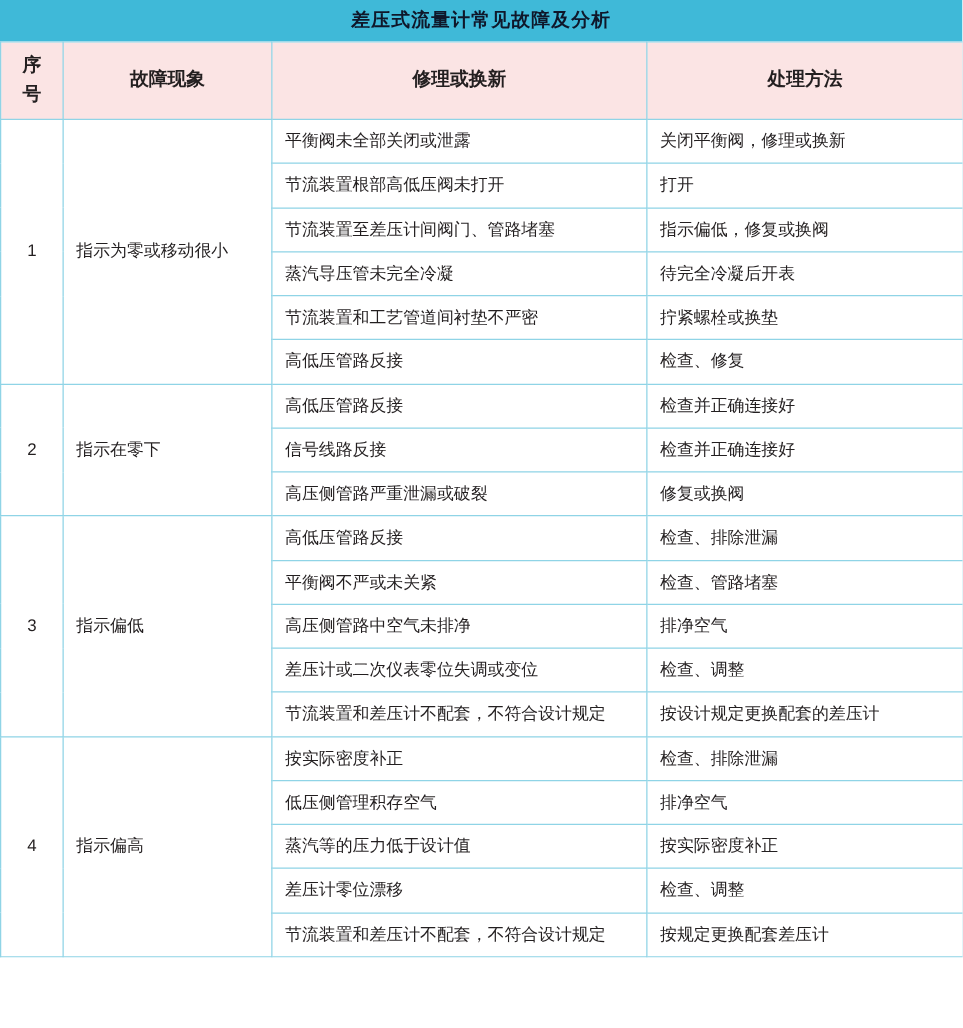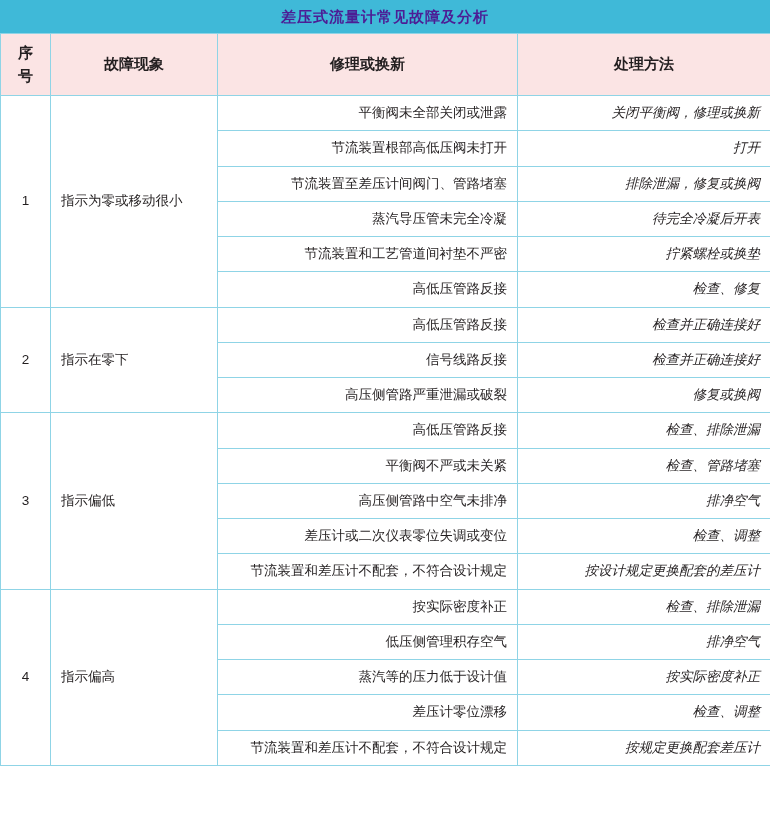--- a/index.html
+++ b/index.html
@@ -11,21 +11,21 @@
     font-family: "Liberation Sans", "DejaVu Sans", sans-serif;
     background: #ffffff;
     color: #231f20;
   }
   .doc {
     width: 770px;
     box-sizing: border-box;
   }
   .title-bar {
     background: #3fb9d8;
-    color: #4c1d95;
+    color: #0f172a;
     text-align: center;
     font-size: 15px;
     font-weight: bold;
     letter-spacing: 1px;
     height: 33px;
     line-height: 33px;
     box-sizing: border-box;
   }
   table.fault-table {
     width: 770px;
@@ -60,25 +60,24 @@
   }
   td.cell-no {
     text-align: center;
     font-size: 14px;
   }
   td.cell-sym {
     text-align: left;
     font-size: 14px;
   }
   td.cell-cause {
-    text-align: right;
+    text-align: left;
   }
   td.cell-fix {
-    text-align: right;
-    font-style: italic;
+    text-align: left;
   }
 </style>
 </head>
 <body>
 
 <div class="doc">
 
   <div class="title-bar">差压式流量计常见故障及分析</div>
 
   <table class="fault-table">
@@ -105,21 +104,21 @@
           <td class="cell-sym" rowspan="6">指示为零或移动很小</td>
           <td class="cell-cause">平衡阀未全部关闭或泄露</td>
           <td class="cell-fix">关闭平衡阀，修理或换新</td>
         </tr>
         <tr>
           <td class="cell-cause">节流装置根部高低压阀未打开</td>
           <td class="cell-fix">打开</td>
         </tr>
         <tr>
           <td class="cell-cause">节流装置至差压计间阀门、管路堵塞</td>
-          <td class="cell-fix">排除泄漏，修复或换阀</td>
+          <td class="cell-fix">指示偏低，修复或换阀</td>
         </tr>
         <tr>
           <td class="cell-cause">蒸汽导压管未完全冷凝</td>
           <td class="cell-fix">待完全冷凝后开表</td>
         </tr>
         <tr>
           <td class="cell-cause">节流装置和工艺管道间衬垫不严密</td>
           <td class="cell-fix">拧紧螺栓或换垫</td>
         </tr>
         <tr>

